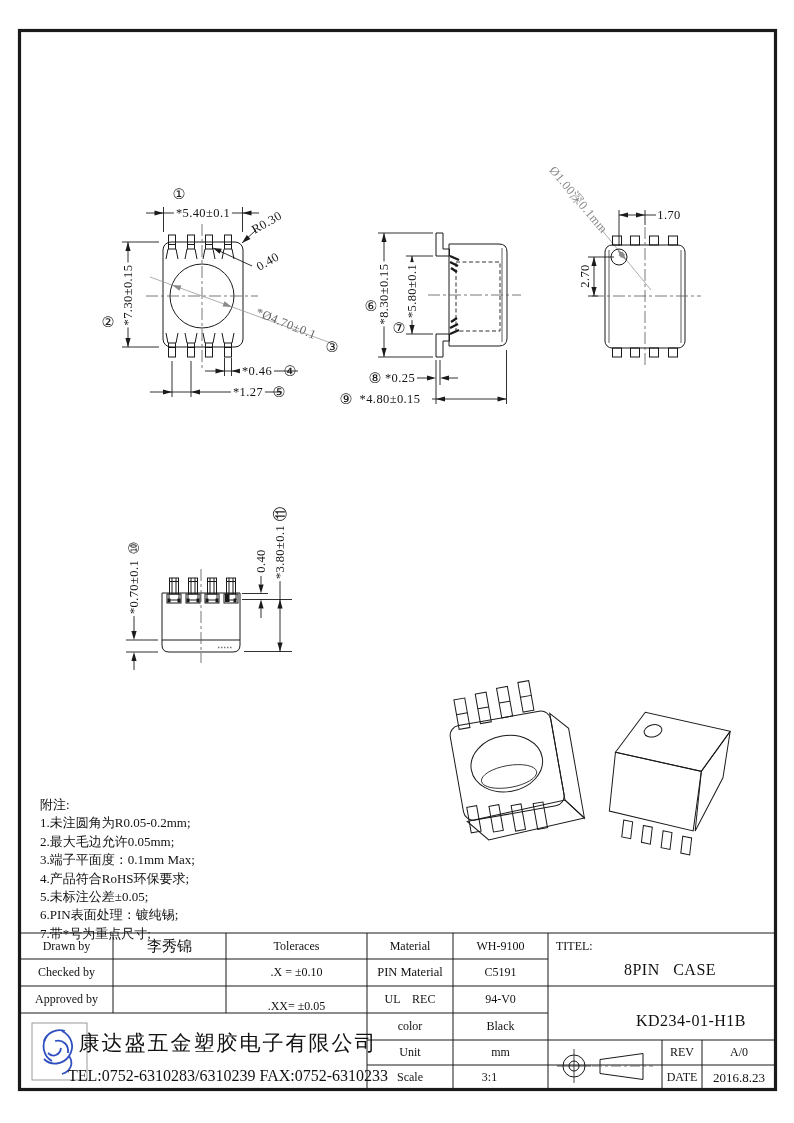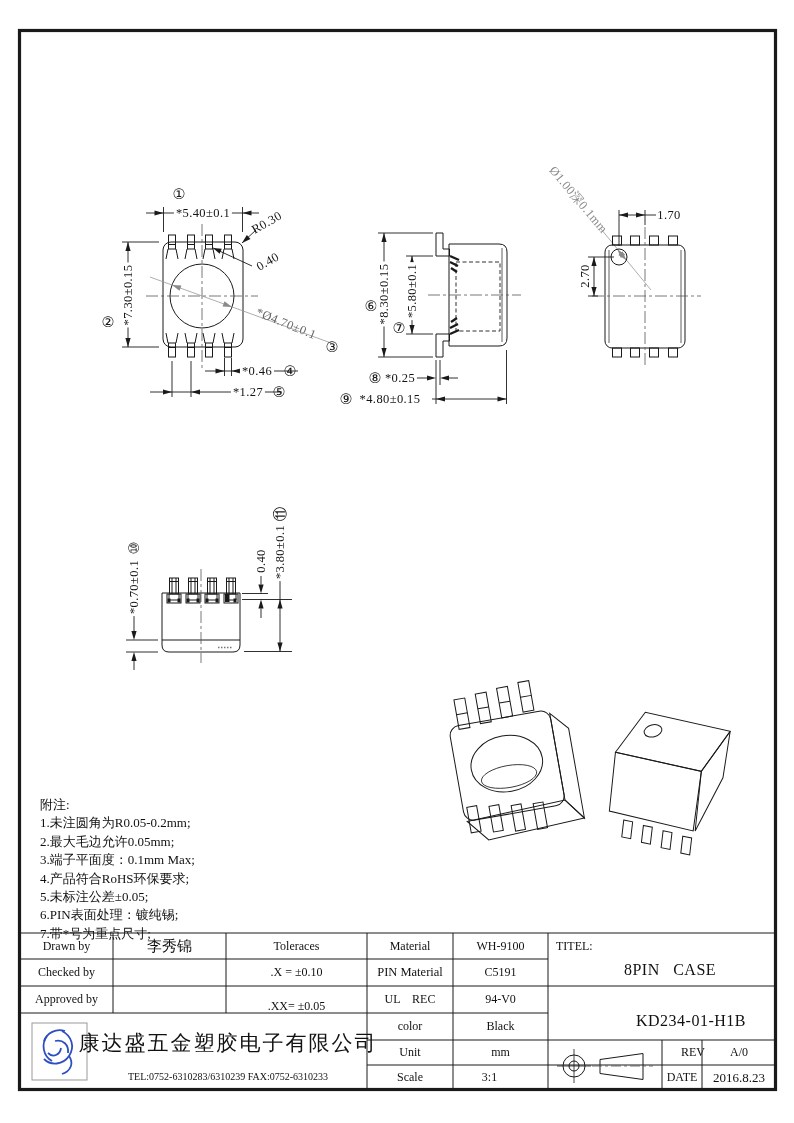--- a/index.html
+++ b/index.html
@@ -20,21 +20,21 @@
   .notes .nt { margin-bottom:1px; }
   
   .cell { position:absolute; display:flex; align-items:center; justify-content:center;
           font-size:12px; white-space:nowrap; }
   .cell.left { justify-content:flex-start; padding-left:8px; }
   .ws { word-spacing:9px; }
   .small { font-size:12.5px; }
   .val16 { font-size:16px; letter-spacing:.5px;padding-left:8px; }
   .company { position:absolute; white-space:nowrap; transform:translate(-50%,-50%);
              font-size:21px; letter-spacing:2px; }
-  .tel { position:absolute; white-space:nowrap; transform:translate(-50%,-50%); font-size:10px; }
+  .tel { position:absolute; white-space:nowrap; transform:translate(-50%,-50%); font-size:16px; }
 </style>
 </head>
 <body>
 
 <div class="sheet">
 
 <svg class="linework" width="794" height="1123" viewBox="0 0 794 1123" fill="none" stroke="#1a1a1a" stroke-width="1">
 
   <g>
     <rect x="19.5" y="30.5" width="756" height="1059" stroke-width="3.2"></rect>
@@ -323,21 +323,21 @@
 <div class="cell" style="left:367px; top:1013px; width:86px; height:27px;">color</div>
 <div class="cell" style="left:453px; top:1013px; width:95px; height:27px;">Black</div>
 <div class="cell" style="left:367px; top:1040px; width:86px; height:25px;">Unit</div>
 <div class="cell" style="left:453px; top:1040px; width:95px; height:25px;">mm</div>
 <div class="cell" style="left:367px; top:1065px; width:86px; height:25px;">Scale</div>
 <div class="cell" style="left:453px; top:1065px; width:73px; height:25px;">3:1</div>
 
 <div class="cell left" style="left:548px; top:936px; width:228px; height:20px;">TITEL:</div>
 <div class="cell val16 ws" style="left:548px; top:956px; width:228px; height:28px;">8PIN CASE</div>
 <div class="cell val16" style="left:590px; top:1008px; width:186px; height:26px;">KD234-01-H1B</div>
-<div class="cell" style="left:662px; top:1040px; width:40px; height:25px;padding-left:11px;">REV</div>
+<div class="cell" style="left:662px; top:1040px; width:40px; height:25px;">REV</div>
 <div class="cell" style="left:702px; top:1040px; width:74px; height:25px;">A/0</div>
 <div class="cell" style="left:662px; top:1065px; width:40px; height:25px;">DATE</div>
 <div class="cell" style="left:702px; top:1065px; width:74px; height:25px; font-size:13px;">2016.8.23</div>
 
 <span class="company" style="left:228px; top:1043px;">康达盛五金塑胶电子有限公司</span>
 <span class="tel" style="left:228px; top:1076px;">TEL:0752-6310283/6310239  FAX:0752-6310233</span>
 
 </div>
 
 </body></html>

